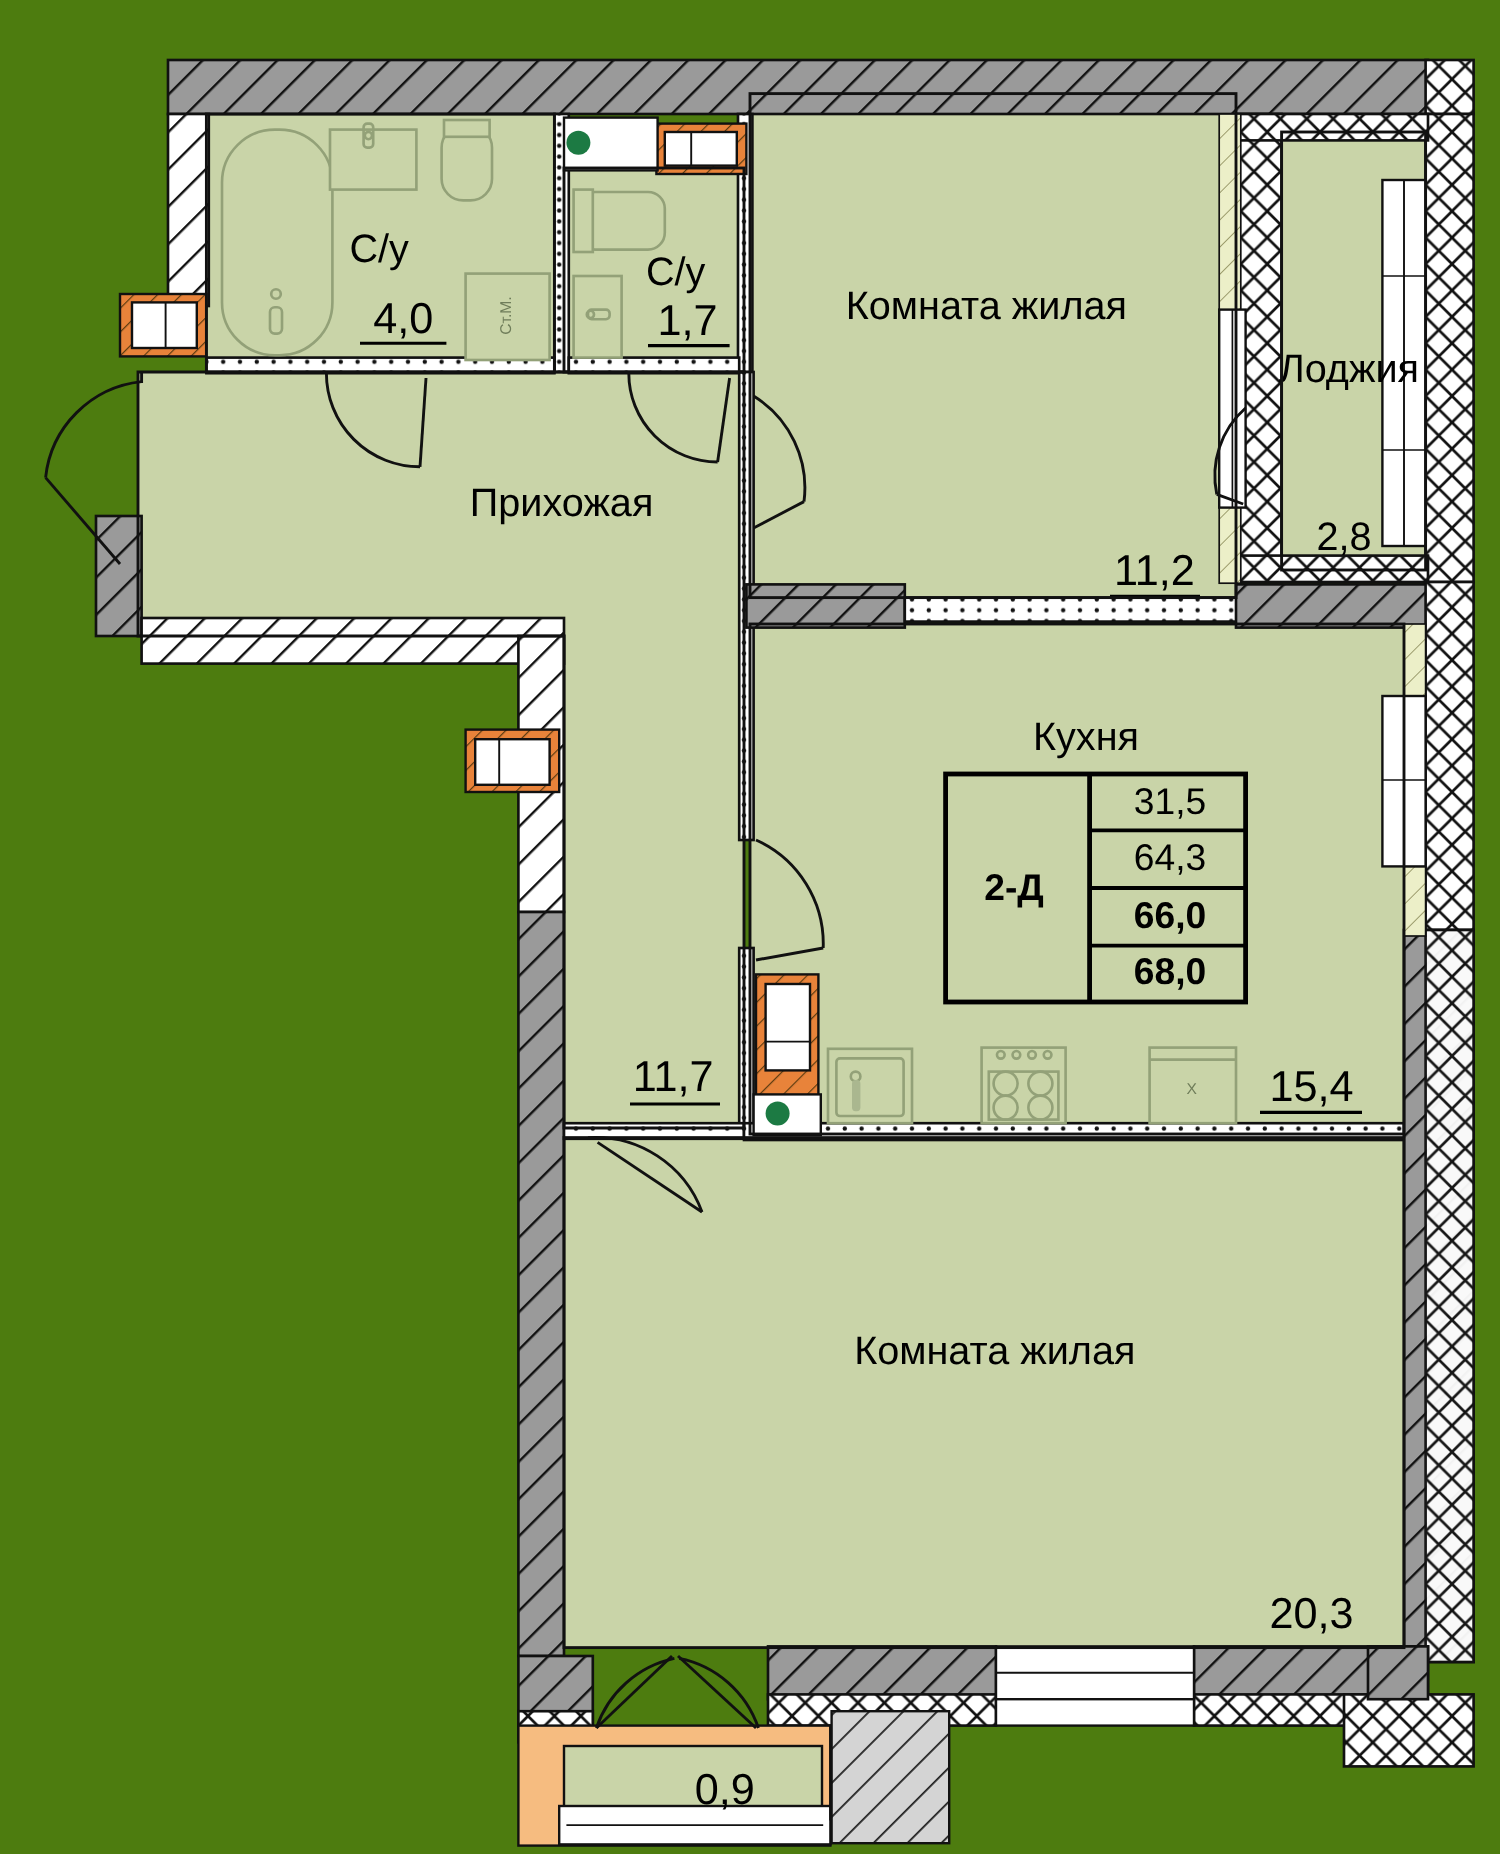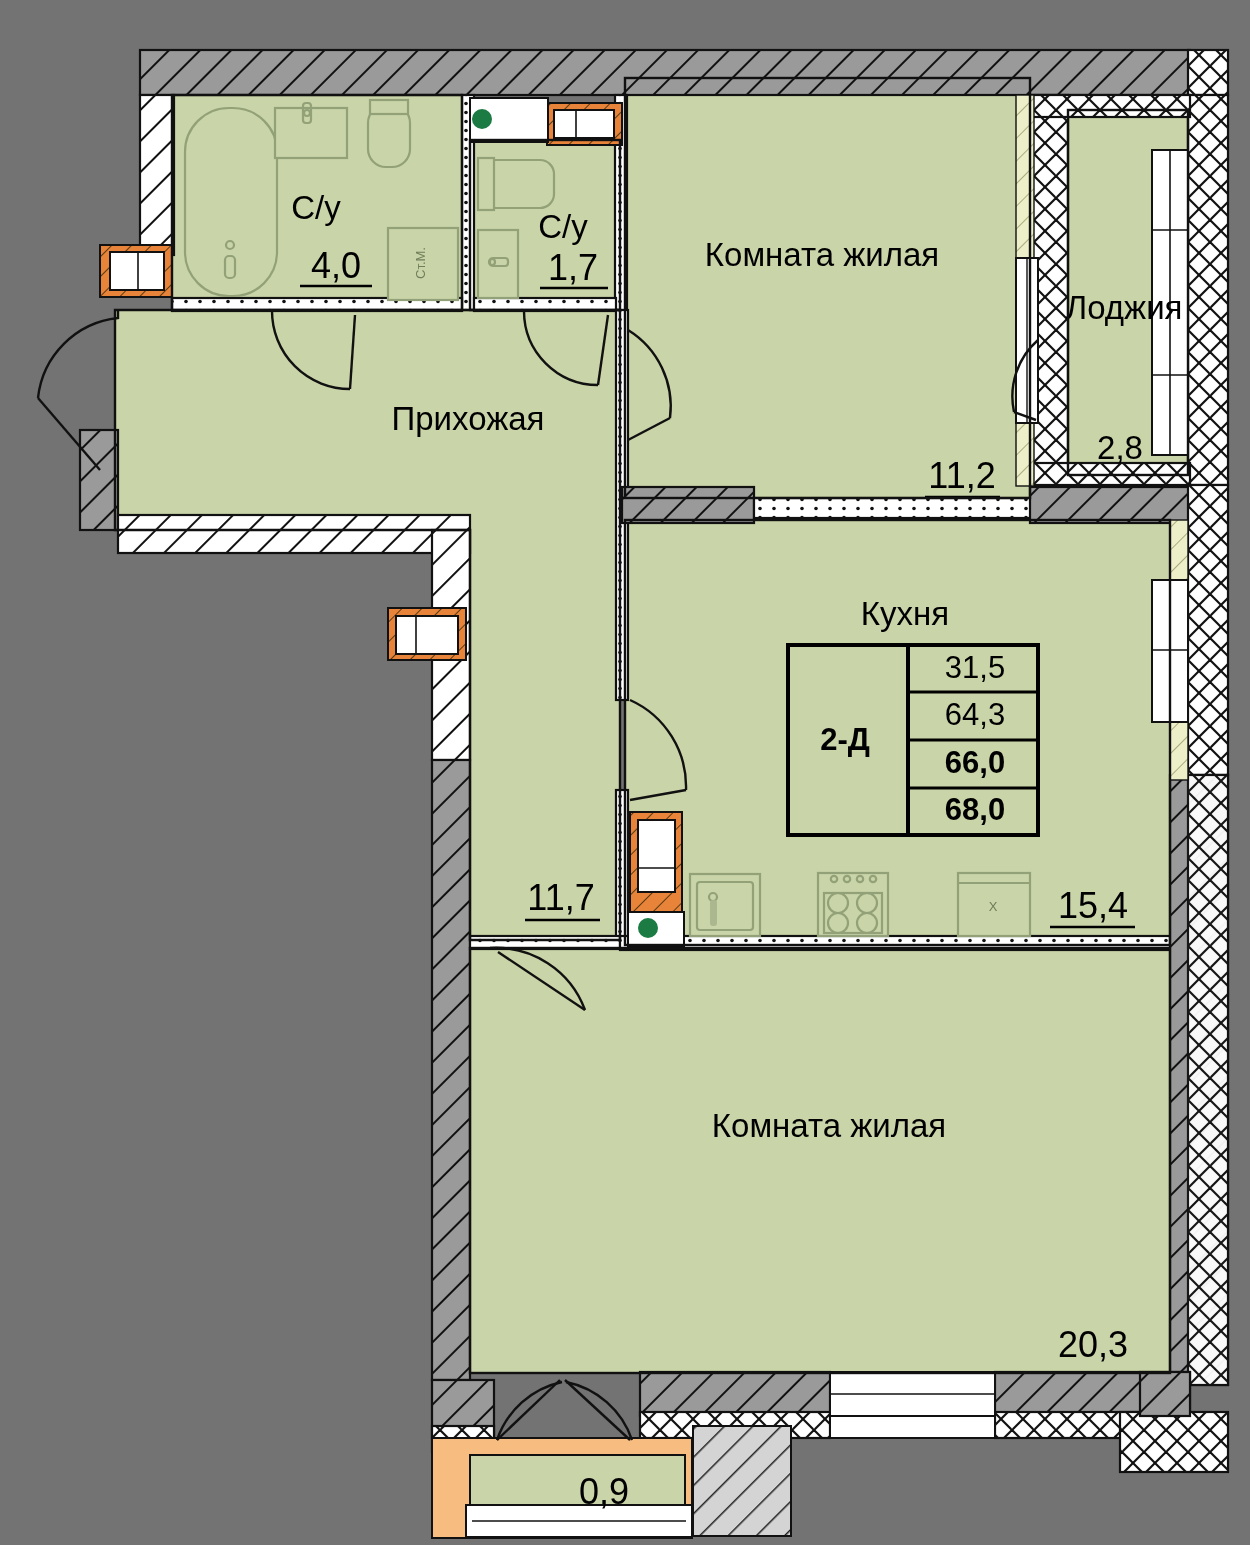--- a/index.html
+++ b/index.html
@@ -7,21 +7,21 @@
     padding: 0;
     background: #ffffff;
   }
   body {
     font-family: "Liberation Sans", sans-serif;
   }
   #plan-root {
     position: relative;
     width: 1250px;
     height: 1545px;
-    background: #737373;
+    background: #4d7c0f;
     overflow: hidden;
   }
   svg#floorplan {
     display: block;
     width: 1250px;
     height: 1545px;
   }
   .rm-label {
     font-family: "Liberation Sans", sans-serif;
     font-size: 33px;

